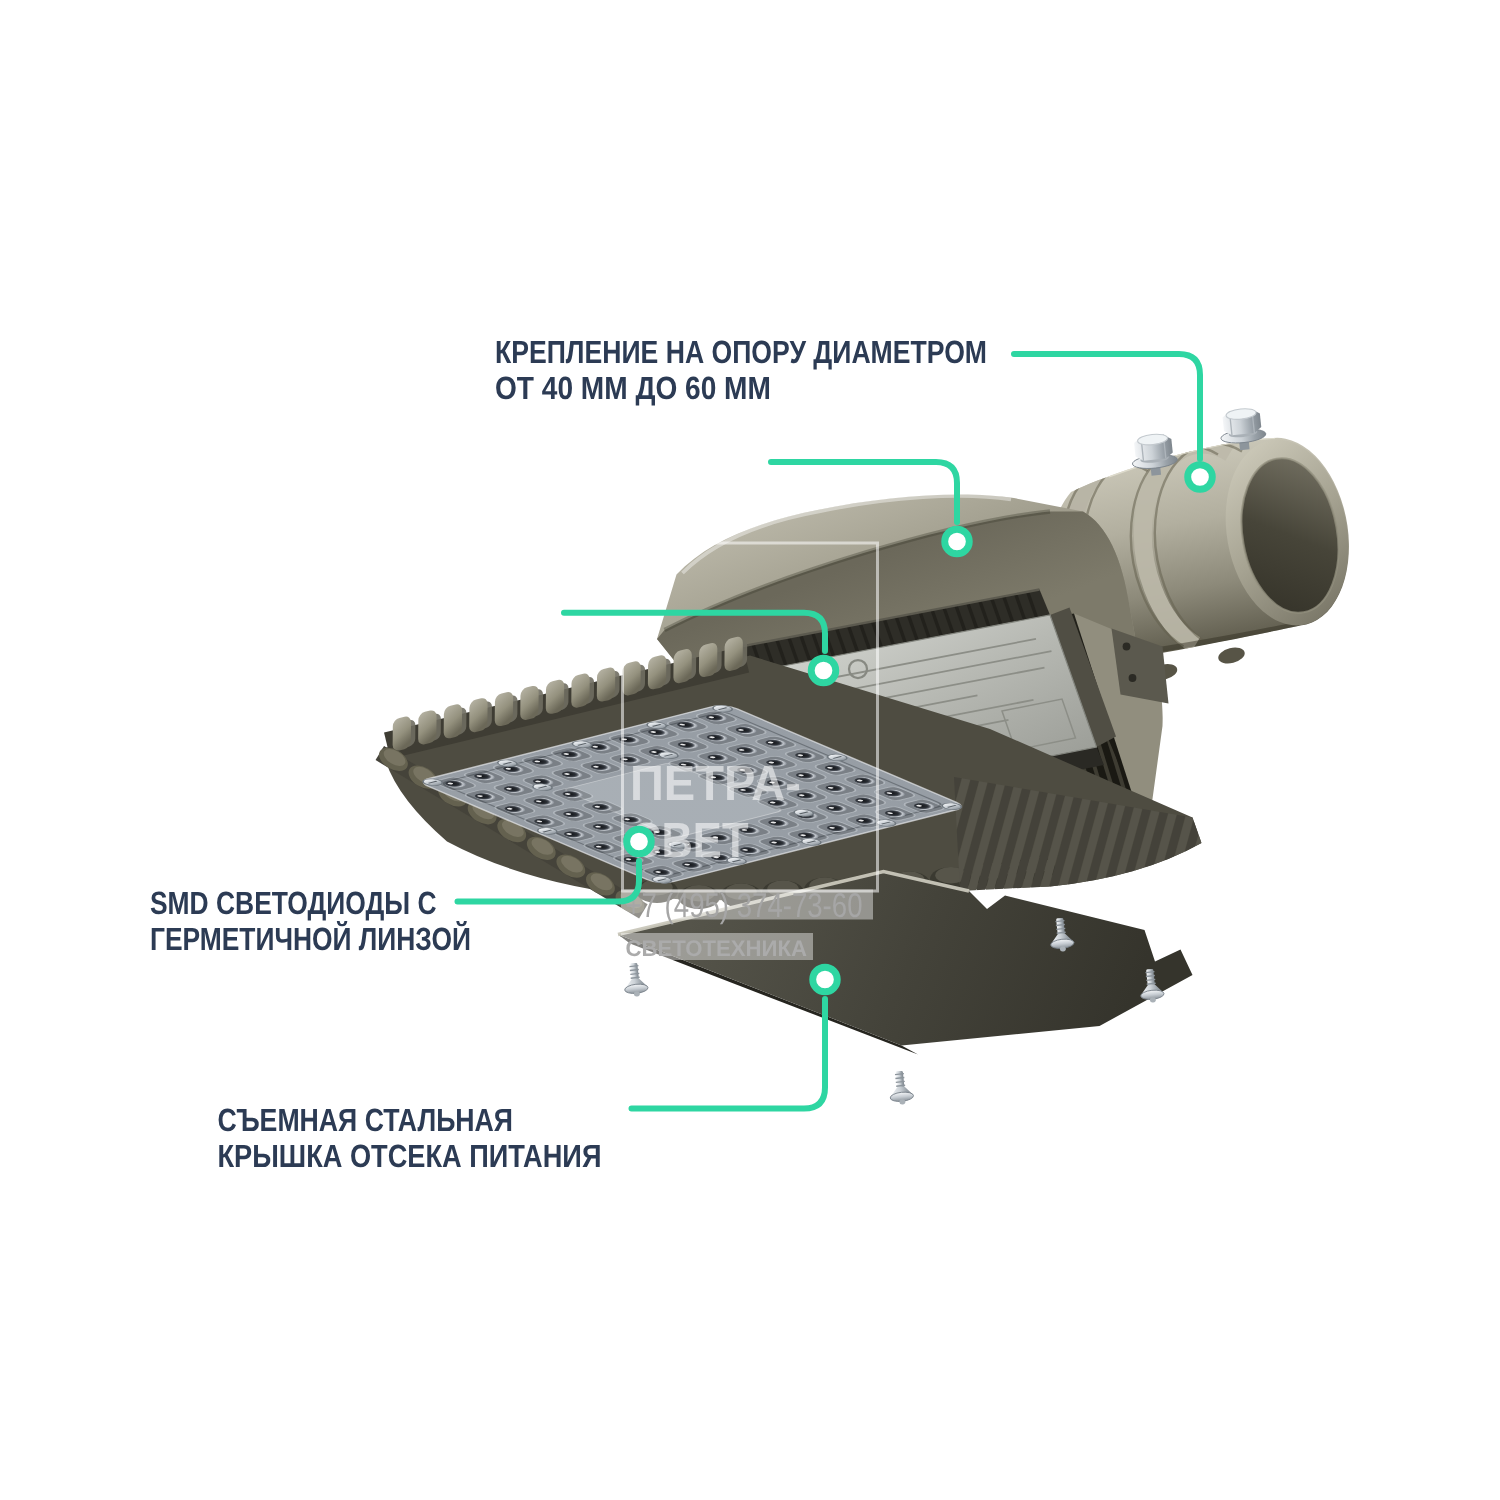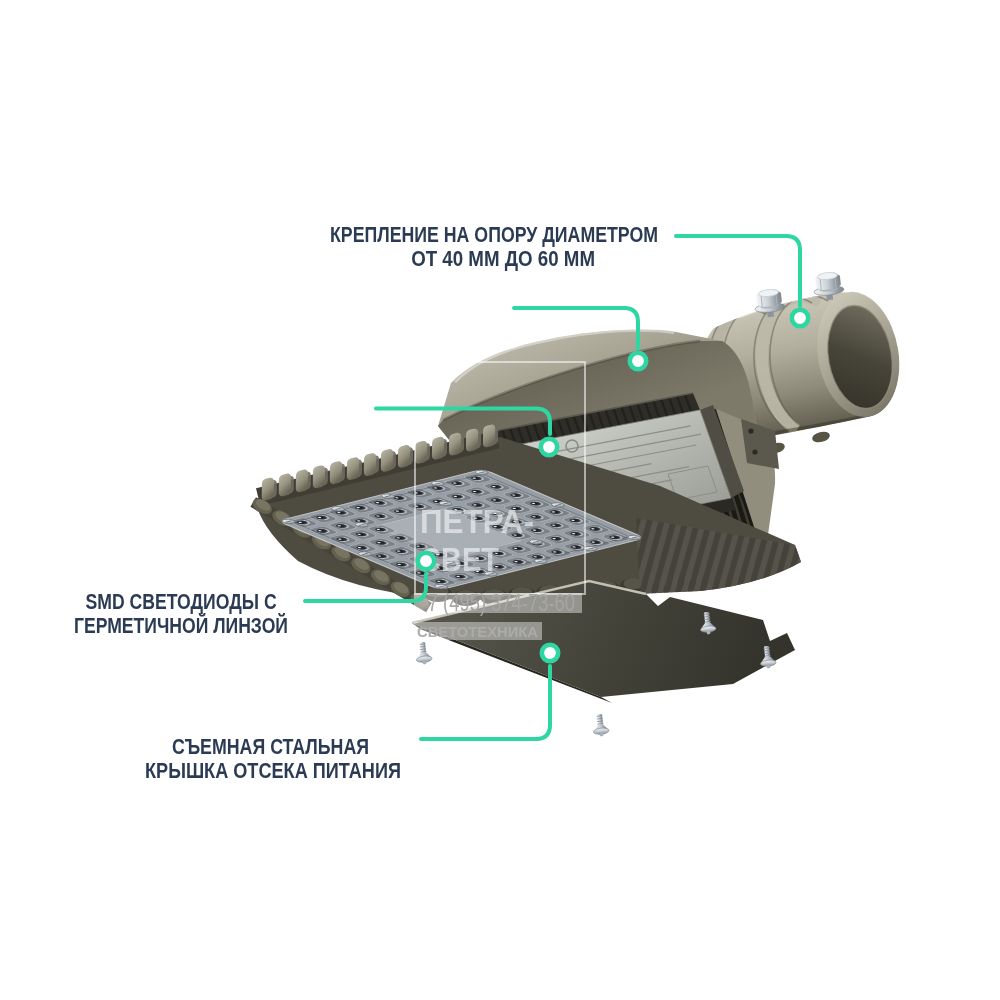--- a/index.html
+++ b/index.html
@@ -1,20 +1,20 @@
 <!DOCTYPE html>
 <html><head>
 <meta charset="utf-8">
 <style>
   html,body{margin:0;padding:0;background:#fff;}
   #page{position:relative;width:1000px;height:1000px;background:#ffffff;overflow:hidden;
         font-family:"Liberation Sans",sans-serif;}
   #scene{position:absolute;left:0;top:0;}
   .callout-label{position:absolute;color:#2c3b54;font-weight:700;font-size:21.4px;
-        line-height:23.5px;white-space:nowrap;text-align:center;}
+        line-height:23.5px;white-space:nowrap;}
   .callout-label .ln{display:block;transform-origin:0 50%;}
 </style>
 </head>
 <body>
 
 <div id="page">
 
 <svg id="scene" width="1000" height="1000" viewBox="0 0 1000 1000">
   <defs>
     <linearGradient id="gTop" x1="540" y1="328" x2="580" y2="432" gradientUnits="userSpaceOnUse">
@@ -616,21 +616,21 @@
     <circle cx="549" cy="447" r="8.2"></circle>
     <circle cx="426" cy="561" r="8.2"></circle>
     <circle cx="550" cy="653" r="8.2"></circle>
   </g>
 </svg>
 
 <div class="callout-label" style="left:330px;top:224px">
   <span class="ln" style="transform:scaleX(0.829)">КРЕПЛЕНИЕ НА ОПОРУ ДИАМЕТРОМ</span>
   <span class="ln" style="transform:scaleX(0.875)">ОТ 40 ММ ДО 60 ММ</span>
 </div>
-<div class="callout-label" style="left:74px;top:591px">
+<div class="callout-label" style="left:100px;top:591px">
   <span class="ln" style="transform:scaleX(0.823)">SMD СВЕТОДИОДЫ С</span>
   <span class="ln" style="transform:scaleX(0.822)">ГЕРМЕТИЧНОЙ ЛИНЗОЙ</span>
 </div>
 <div class="callout-label" style="left:145px;top:736px">
   <span class="ln" style="transform:scaleX(0.831)">СЪЕМНАЯ СТАЛЬНАЯ</span>
   <span class="ln" style="transform:scaleX(0.847)">КРЫШКА ОТСЕКА ПИТАНИЯ</span>
 </div>
 
 </div>
 

